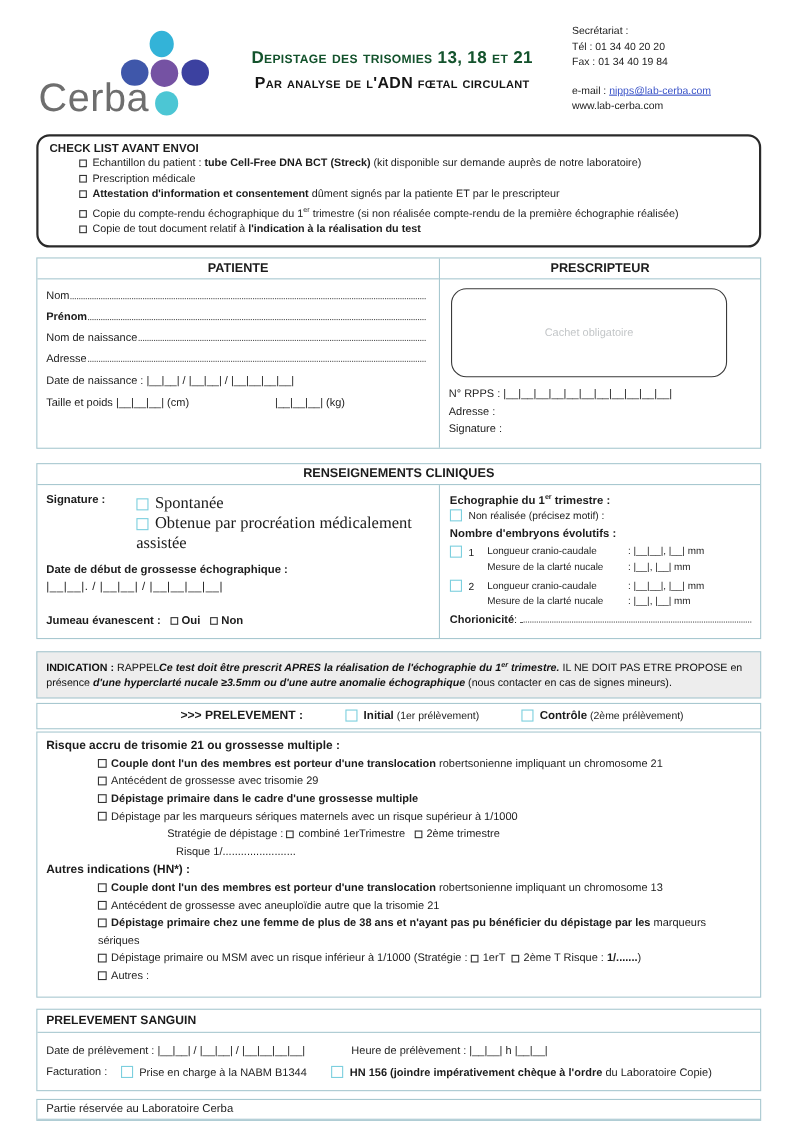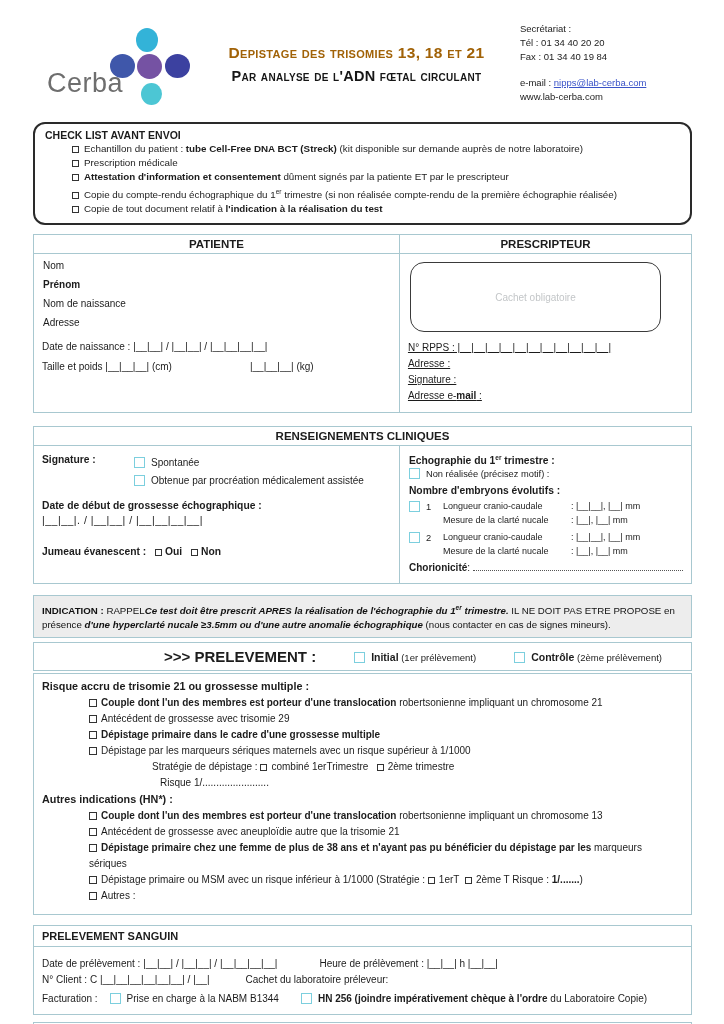--- a/index.html
+++ b/index.html
@@ -13,85 +13,85 @@
   body{
     width:724px;height:1024px;overflow:hidden;
     font-family:"Liberation Sans",sans-serif;font-size:10px;color:#1c1c1c;
     padding:20px 32px 0 33px;
   }
   b{font-weight:bold;}
   sup{font-size:6.5px;vertical-align:4px;}
   
   .header{display:flex;margin-bottom:10px;height:92px;}
   .logo{position:relative;width:160px;flex:0 0 160px;}
-  .logo-text{position:absolute;left:14px;top:48px;font-size:27px;color:var(--logo-gray);letter-spacing:0.5px;}
+  .logo-text{position:absolute;left:2px;top:48px;font-size:36px;color:var(--logo-gray);letter-spacing:0.5px;}
   .dots{position:absolute;left:72px;top:8px;width:92px;height:88px;}
   .dot{position:absolute;border-radius:50%;}
   .dot.top{width:22px;height:24px;left:31px;top:0;background:var(--dot-cyan);}
   .dot.left{width:25px;height:24px;left:5px;top:26px;background:var(--dot-blue);}
   .dot.center{width:25px;height:25px;left:32px;top:26px;background:var(--dot-purple);}
   .dot.right{width:25px;height:24px;left:60px;top:26px;background:var(--dot-indigo);}
   .dot.bottom{width:21px;height:22px;left:36px;top:55px;background:var(--dot-teal);}
   .title-block{flex:1;text-align:center;padding-top:24px;}
-  .title-l1{font-size:15.5px;font-weight:bold;font-variant:small-caps;letter-spacing:0.3px;color:#a16207;}
+  .title-l1{font-size:15.5px;font-weight:bold;font-variant:small-caps;letter-spacing:0.3px;color:#14532d;}
   .title-l2{font-size:14.5px;font-weight:bold;font-variant:small-caps;letter-spacing:0.3px;color:#161616;margin-top:6px;}
   .contact{flex:0 0 172px;padding-top:2px;font-size:9.5px;line-height:14px;color:#222;}
   .contact .gap{height:12px;}
   .link{color:var(--link-blue);text-decoration:underline;cursor:pointer;}
   
   .checklist{border:2px solid #2a2a2a;border-radius:12px;padding:5px 12px 7px 10px;margin-bottom:9px;}
   .cl-title{font-weight:bold;font-size:10.5px;margin-bottom:1px;}
   .cl-item{padding-left:27px;line-height:14.2px;font-size:9.8px;}
   
   .cb{display:inline-block;border:1px solid #333;background:#fff;vertical-align:-1px;margin-right:5px;}
   .cb-sm{width:7px;height:7px;}
   .cb-md{width:8px;height:8px;}
   .cb-teal{display:inline-block;border:1.4px solid var(--checkbox-teal);background:#fff;vertical-align:-2px;margin-right:6px;width:11px;height:11px;}
   
   .ptable{display:flex;border:1px solid var(--accent-border);margin-bottom:13px;}
   .pcol{display:flex;flex-direction:column;}
   .pcol.left{width:55.7%;border-right:1px solid var(--accent-border);}
   .pcol.right{width:44.3%;}
   .col-header{text-align:center;font-weight:bold;font-size:11.5px;padding:3px 0;border-bottom:1px solid var(--accent-border);}
   .pbody{padding:6px 10px 8px 8px;flex:1;}
-  .dotrow{display:flex;align-items:baseline;height:19px;flex-direction:column;}
+  .dotrow{display:flex;align-items:baseline;height:19px;}
   .dotrow .lead{flex:1;border-bottom:1px dotted #555;margin:0 2px 3px 1px;height:12px;}
   .fieldline{height:20px;display:flex;align-items:center;}
   .tp-row{display:flex;height:20px;align-items:center;}
   .tp-row span:last-child{margin-left:54px;padding-left:24px;}
-  .cachet-box{border:1.6px solid #3a3a3a;border-radius:14px;height:70px;margin:2px 20px 8px 2px;
+  .cachet-box{border:1.6px solid #3a3a3a;border-radius:14px;height:81px;margin:2px 20px 8px 2px;
     display:flex;align-items:center;justify-content:center;color:var(--placeholder-gray);font-size:10px;}
-  .presc-line{line-height:16px;text-decoration:underline;}
+  .presc-line{line-height:16px;}
   
   .clin{border:1px solid var(--accent-border);margin-bottom:11px;}
   .clin-header{text-align:center;font-weight:bold;font-size:11.5px;padding:3px 0;border-bottom:1px solid var(--accent-border);}
   .clin-body{display:flex;}
   .clin-left{width:55.7%;border-right:1px solid var(--accent-border);padding:8px 8px 10px 8px;}
   .clin-right{width:44.3%;padding:8px 8px 10px 9px;}
   .gross-row{display:flex;}
   .gross-row .glabel{font-weight:bold;width:92px;font-size:10.3px;}
-  .gross-opts div{line-height:18px;font-size:10px;}
+  .gross-opts div{line-height:18px;font-size:15px;font-family:Liberation Serif, serif;}
   .blabel{font-weight:bold;font-size:10.3px;}
   .boxline{margin:3px 0 0 0;font-size:10.5px;letter-spacing:0.5px;}
   .jumeau{margin-top:20px;font-weight:bold;font-size:10.3px;}
   .jumeau .cb{margin:0 3px 0 6px;}
   .clin-right .opt{margin:2px 0 6px 0;font-size:9.3px;}
   .emb-row{display:flex;margin-top:4px;}
   .emb-num{width:34px;font-size:9.3px;padding-top:1px;}
   .meas .mrow{display:flex;line-height:13.5px;font-size:9px;}
   .meas .ml{width:128px;}
   .chorio{display:flex;align-items:baseline;margin-top:3px;}
   .chorio .lead{flex:1;border-bottom:1px dotted #555;margin:0 0 2px 3px;height:10px;}
   
   .indication{border:1px solid var(--accent-border);background:var(--bar-gray);padding:5px 8px 6px 8px;
     font-size:9.7px;line-height:13.5px;margin-bottom:4px;color:#111;}
   .bi{font-style:italic;font-weight:bold;}
   
   .prelev{border:1px solid var(--accent-border);padding:5px 0 5px 130px;margin-bottom:2px;display:flex;align-items:center;}
-  .prelev .plabel{font-weight:bold;font-size:15px;}
+  .prelev .plabel{font-weight:bold;font-size:11px;}
   .prelev .opt{margin-left:38px;font-size:9.5px;}
   .prelev .opt b{font-size:10.5px;}
   
   .risque{border:1px solid var(--accent-border);padding:6px 10px 10px 8px;margin-bottom:10px;}
   .r-title{font-weight:bold;font-size:10.8px;margin-bottom:3px;}
   .r-item{padding-left:47px;line-height:16px;font-size:10px;}
   .r-sub{padding-left:110px;line-height:16px;font-size:10px;}
   .r-sub2{padding-left:118px;line-height:16px;font-size:10px;}
   .r-item .cb,.r-sub .cb{margin-right:4px;}
   
@@ -176,21 +176,20 @@
   </div>
   <div class="pcol right">
     <div class="col-header">PRESCRIPTEUR</div>
     <div class="pbody">
       <div class="cachet-box">
           <span>Cachet obligatoire</span>
         </div>
       <div class="presc-line">N° RPPS : |__|__|__|__|__|__|__|__|__|__|__|</div>
       <div class="presc-line">Adresse :</div>
       <div class="presc-line">Signature :</div>
-      <div class="presc-line"><span>Adresse e-</span><b>mail</b><span> :</span></div>
     </div>
   </div>
 </div>
 
 <div class="clin">
   <div class="clin-header">RENSEIGNEMENTS CLINIQUES</div>
   <div class="clin-body">
     <div class="clin-left">
       <div class="gross-row">
         <span class="glabel">Signature :</span>
@@ -276,28 +275,24 @@
   <div class="r-item"><span class="cb cb-md"></span><span>Autres :</span></div>
 </div>
 
 <div class="sang">
   <div class="sang-header">PRELEVEMENT SANGUIN</div>
   <div class="sang-body">
     <div class="sang-line">
         <span>Date de prélèvement : |__|__| / |__|__| / |__|__|__|__|</span>
         <span class="sp1">Heure de prélèvement : |__|__| h |__|__|</span>
       </div>
-    <div class="sang-line">
-        <span>N° Client : C |__|__|__|__|__|__| / |__|</span>
-        <span class="sp2">Cachet du laboratoire préleveur:</span>
-      </div>
     <div class="fact">
       <span>Facturation :</span>
       <span class="f1"><span class="cb-teal"></span><span>Prise en charge à la NABM B1344</span></span>
-      <span class="f2"><span class="cb-teal"></span><b>HN 256 (joindre impérativement chèque à l'ordre</b><span> du Laboratoire Copie)</span></span>
+      <span class="f2"><span class="cb-teal"></span><b>HN 156 (joindre impérativement chèque à l'ordre</b><span> du Laboratoire Copie)</span></span>
     </div>
   </div>
 </div>
 
 <div class="reserve">
   <div class="res-header">Partie réservée au Laboratoire Cerba</div>
 
 </div>
 
 </body></html>

